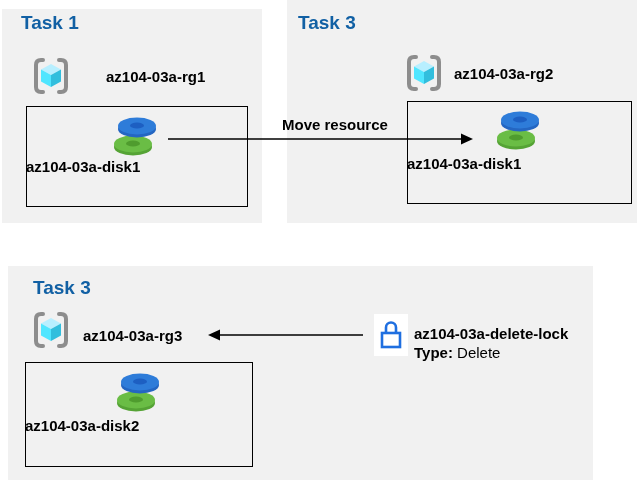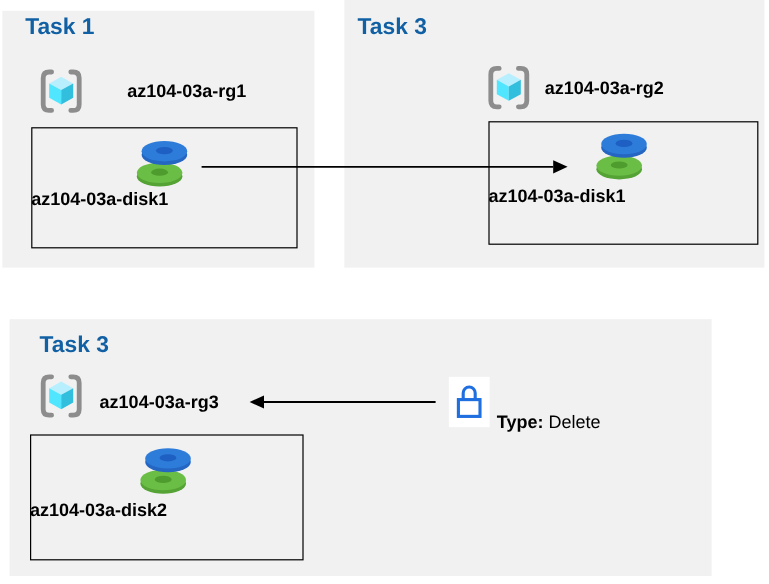--- a/index.html
+++ b/index.html
@@ -85,20 +85,21 @@
       <ellipse class="dk-green-hole" cx="21" cy="28.5" rx="7" ry="3"></ellipse>
     </g>
     <g>
       <ellipse class="dk-blue-side" cx="25" cy="14" rx="19" ry="8.5"></ellipse>
       <ellipse class="dk-blue" cx="25" cy="11" rx="19" ry="8.5"></ellipse>
       <ellipse class="dk-blue-hole" cx="25" cy="10.5" rx="7" ry="3"></ellipse>
     </g>
   </svg>
   <div class="res-label" style="left:26px;top:158px;width:222px;">az104-03a-disk1</div>
 
+  <div class="move-label" style="left:282px;top:116px;">Move resource</div>
 
   <svg class="rg-icon" style="left:405px;top:53px;" viewBox="0 0 38 40">
     <path class="bracket" d="M11 4 H9 Q4 4 4 9 V31 Q4 36 9 36 H11"></path>
     <path class="bracket" d="M27 4 H29 Q34 4 34 9 V31 Q34 36 29 36 H27"></path>
     <polygon class="cube-top" points="19,8 29,13.5 19,19 9,13.5"></polygon>
     <polygon class="cube-left" points="9,13.5 19,19 19,31 9,25.5"></polygon>
     <polygon class="cube-right" points="19,19 29,13.5 29,25.5 19,31"></polygon>
   </svg>
   <div class="rg-label" style="left:454px;top:65px;">az104-03a-rg2</div>
 
@@ -140,20 +141,21 @@
     </g>
   </svg>
   <div class="res-label" style="left:25px;top:417px;width:256px;">az104-03a-disk2</div>
 
   <div class="lock-box" style="left:374px;top:314px;width:34px;height:42px;">
     <svg width="26" height="32" viewBox="0 0 26 32">
       <path class="lock-stroke" d="M8 14 V8.5 a5 5 0 0 1 10 0 V14"></path>
       <rect class="lock-body" x="4" y="14" width="18" height="14"></rect>
     </svg>
   </div>
+  <div class="lock-name" style="left:414px;top:325px;">az104-03a-delete-lock</div>
   <div class="lock-type" style="left:414px;top:344px;">
     <span class="bold">Type:</span>
     <span>Delete</span>
   </div>
 
   <svg class="arrow-layer" viewBox="0 0 641 487">
     <g>
       <line class="arrow-line" x1="168" y1="139" x2="461" y2="139"></line>
       <polygon class="arrow-head" points="461,133.5 473,139 461,144.5"></polygon>
     </g>

